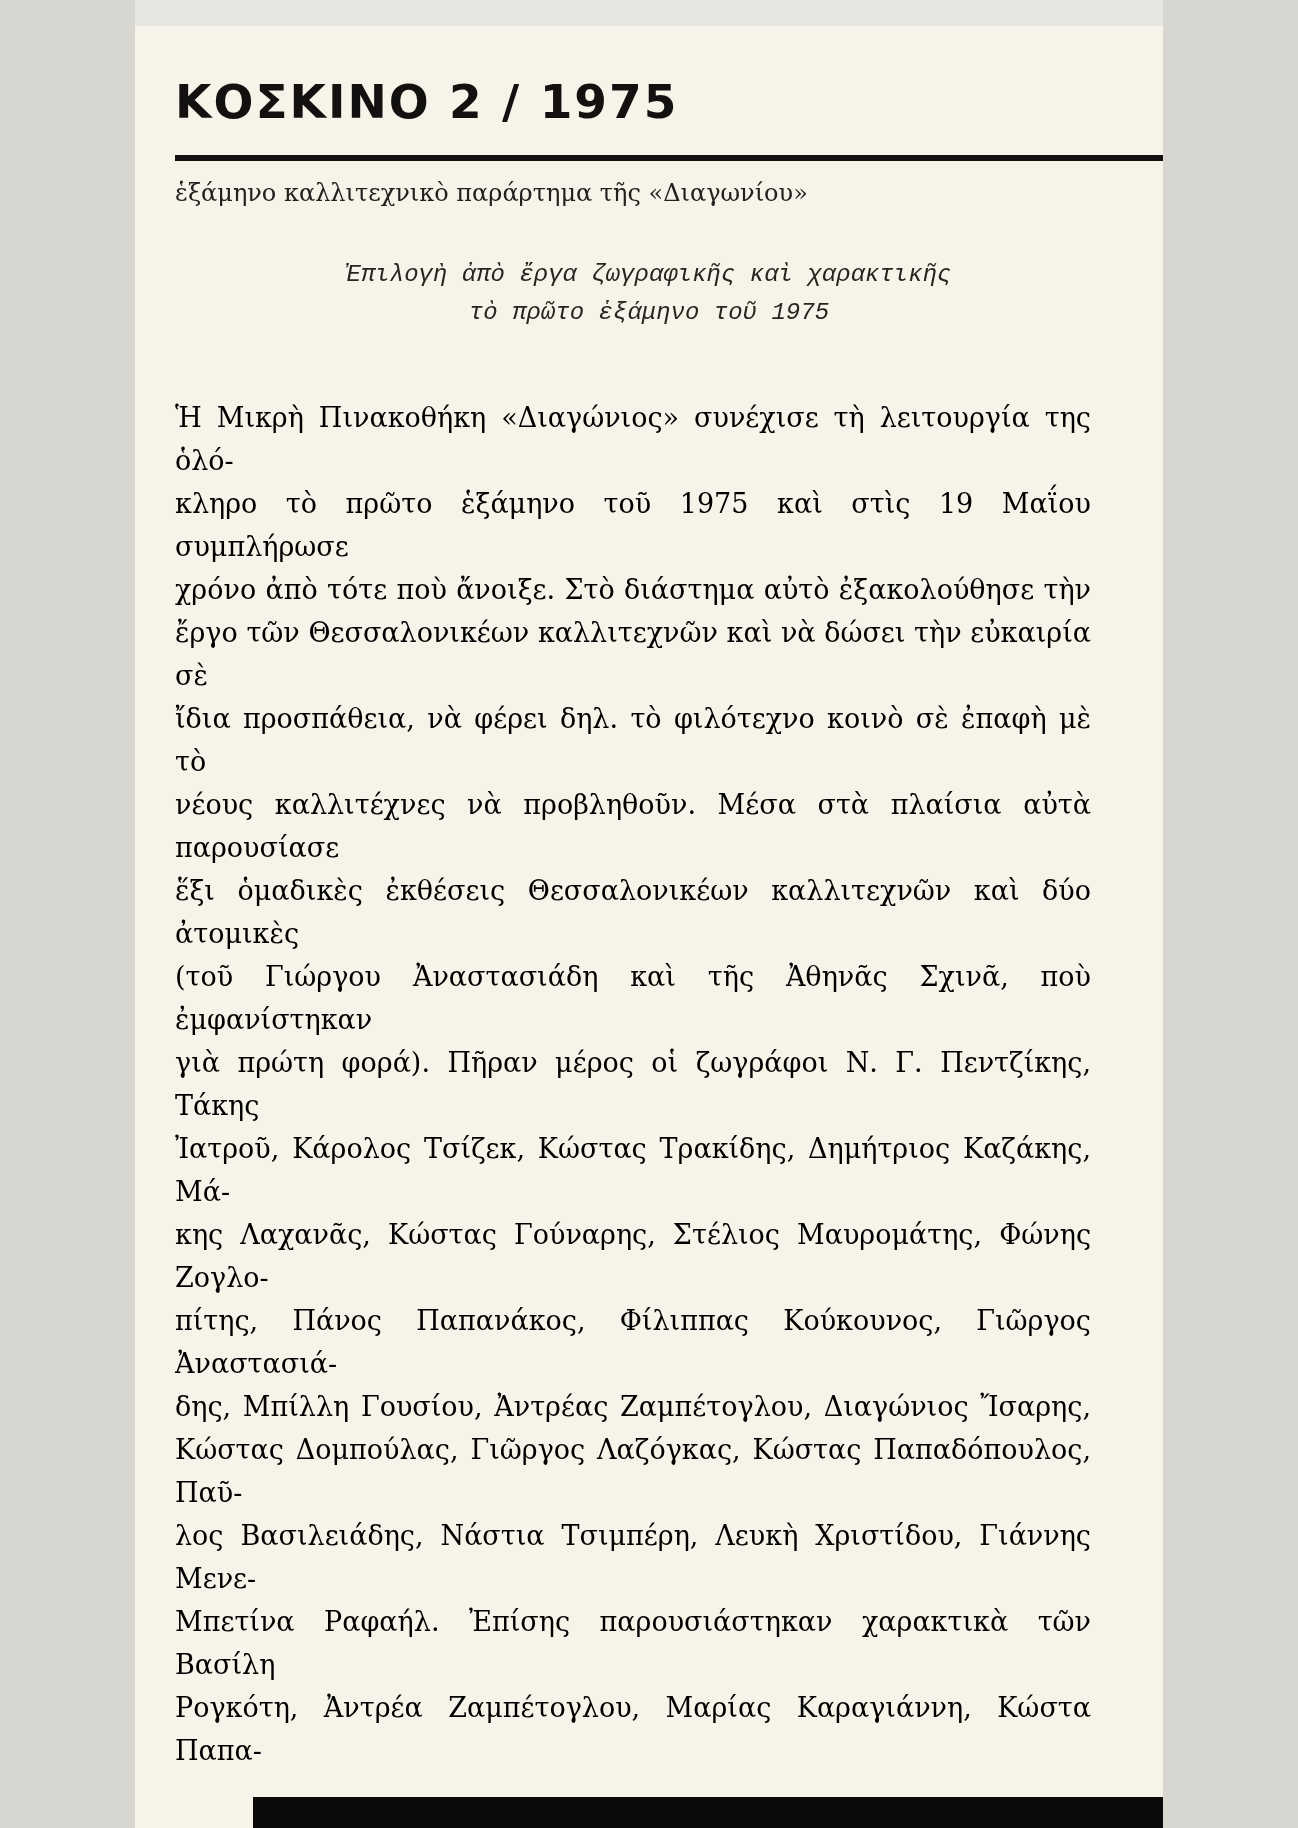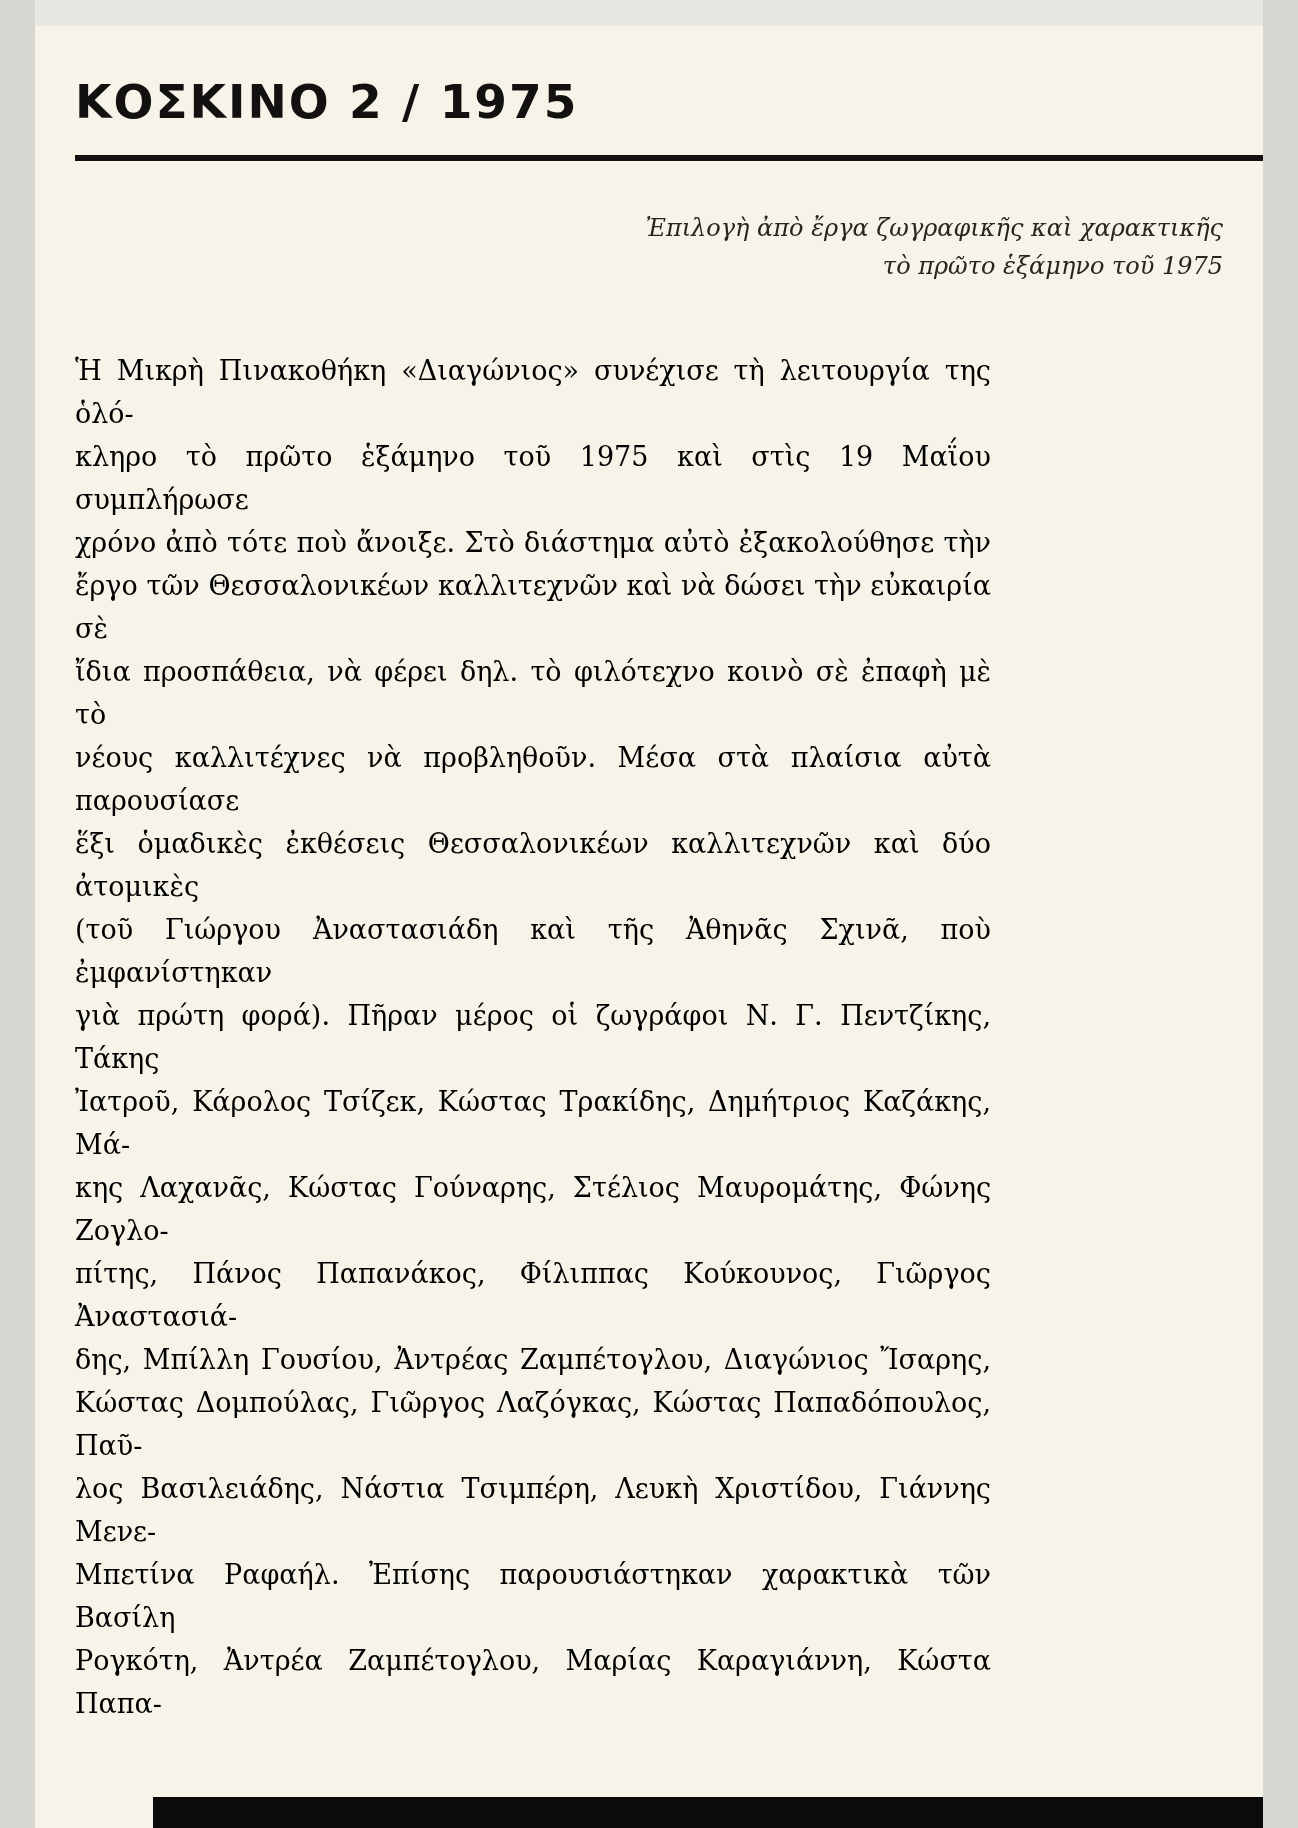--- a/index.html
+++ b/index.html
@@ -2,21 +2,21 @@
 <html lang="el"><head>
 <meta charset="utf-8">
 <style>
   html, body {
     margin: 0;
     padding: 0;
     background: #d8d6d0;
   }
   .page {
     position: relative;
-    width: 1228px;
+    width: 1028px;
     height: 1828px;
     margin: 0 auto;
     background: #f6f3e9;
     color: #1d1c1a;
     font-family: "DejaVu Serif", serif;
     overflow: hidden;
   }
   
   .scan-top {
     position: absolute;
@@ -49,21 +49,22 @@
     color: #22211e;
   }
   .note {
     margin: 48px 40px 0 40px;
     font-style: italic;
     font-size: 24px;
     color: #26251f;
   }
   .note .tline {
     line-height: 38px;
-    text-align: right;
+    text-align: center;
+    font-family: Liberation Mono, monospace;
   }
   main {
     margin: 64px 40px 0 40px;
     width: 916px;
   }
   .para .tline {
     font-size: 27px;
     line-height: 43px;
     text-align: justify;
     text-align-last: justify;
@@ -84,20 +85,21 @@
 </style>
 </head>
 <body>
 
 <div class="page">
   <div class="scan-top"></div>
 
   <header>
     <h1 class="masthead-title">ΚΟΣΚΙΝΟ 2 / 1975</h1>
     <div class="title-rule"></div>
+    <p class="subtitle">ἑξάμηνο καλλιτεχνικὸ παράρτημα τῆς «Διαγωνίου»</p>
   </header>
 
   <section class="note">
       <div class="tline">Ἐπιλογὴ ἀπὸ ἔργα ζωγραφικῆς καὶ χαρακτικῆς</div>
       <div class="tline">τὸ πρῶτο ἑξάμηνο τοῦ 1975</div>
     </section>
 
   <main>
     <div class="para para1">
         <div class="tline">Ἡ Μικρὴ Πινακοθήκη «Διαγώνιος» συνέχισε τὴ λειτουργία της ὁλό-</div>

